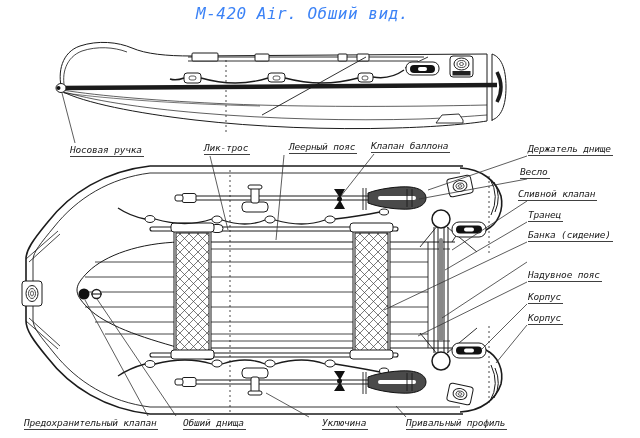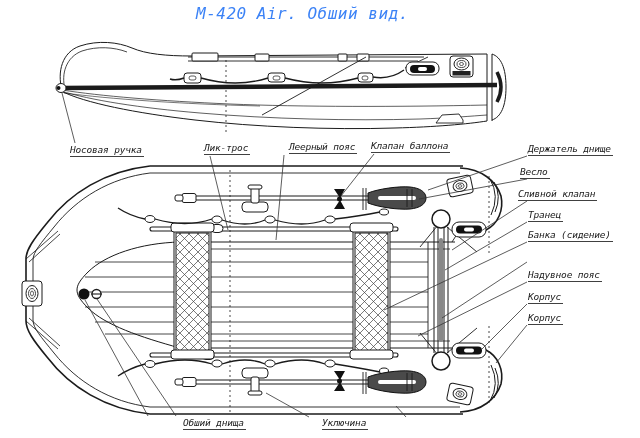--- a/index.html
+++ b/index.html
@@ -266,15 +266,17 @@
 
   <div class="lbl" style="left:528px;top:143px">Держатель днище</div>
   <div class="lbl" style="left:520px;top:166px">Весло</div>
   <div class="lbl" style="left:518px;top:188px">Сливной клапан</div>
   <div class="lbl" style="left:528px;top:209px">Транец</div>
   <div class="lbl" style="left:528px;top:229px">Банка (сидение)</div>
   <div class="lbl" style="left:528px;top:269px">Надувное пояс</div>
   <div class="lbl" style="left:528px;top:291px">Корпус</div>
   <div class="lbl" style="left:528px;top:312px">Корпус</div>
 
+  <div class="lbl" style="left:24px;top:417px">Предохранительный клапан</div>
   <div class="lbl" style="left:183px;top:417px">Обший днища</div>
   <div class="lbl" style="left:322px;top:417px">Уключина</div>
+  <div class="lbl" style="left:406px;top:417px">Привальный профиль</div>
 </div>
 
 </body></html>

